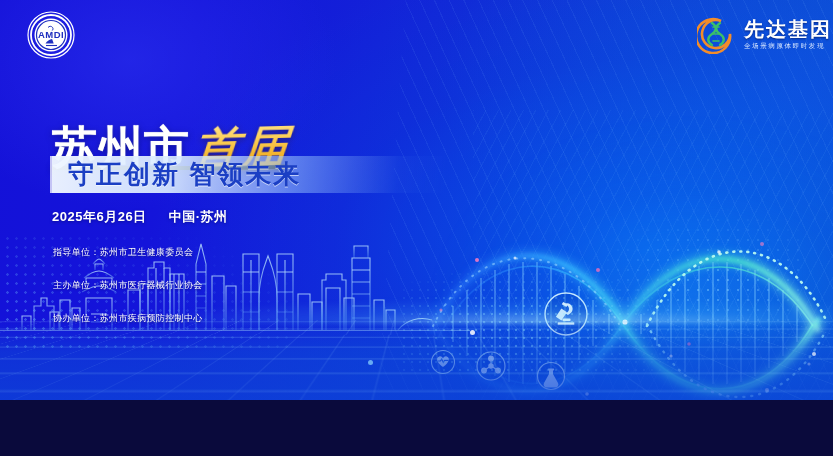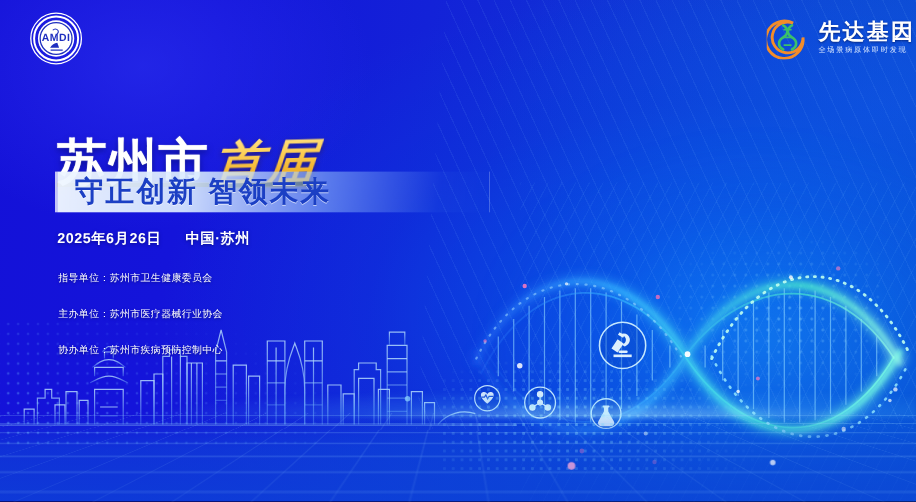--- a/index.html
+++ b/index.html
@@ -1,18 +1,18 @@
 <!DOCTYPE html>
 <html><head>
 <meta charset="utf-8">
 <style>
   html,body{margin:0;padding:0;background:#0a0a3c;}
   *{box-sizing:border-box;}
   .banner{
-    position:relative;width:833px;height:456px;overflow:hidden;
+    position:relative;width:833px;height:400px;overflow:hidden;
     font-family:"Liberation Sans","DejaVu Sans",sans-serif;
     background:
       radial-gradient(ellipse 700px 420px at 78% 62%, rgba(0,120,255,.55) 0%, rgba(0,80,230,.20) 45%, rgba(0,40,200,0) 72%),
       radial-gradient(ellipse 520px 300px at 96% 22%, rgba(20,90,235,.55) 0%, rgba(15,50,210,0) 70%),
       linear-gradient(103deg,#1411d8 0%,#1414da 22%,#1322d8 42%,#0f33d4 62%,#0b44cf 80%,#0a4ecb 100%);
   }
 
   
   .rays{
     position:absolute;right:-40px;top:-30px;width:480px;height:420px;

